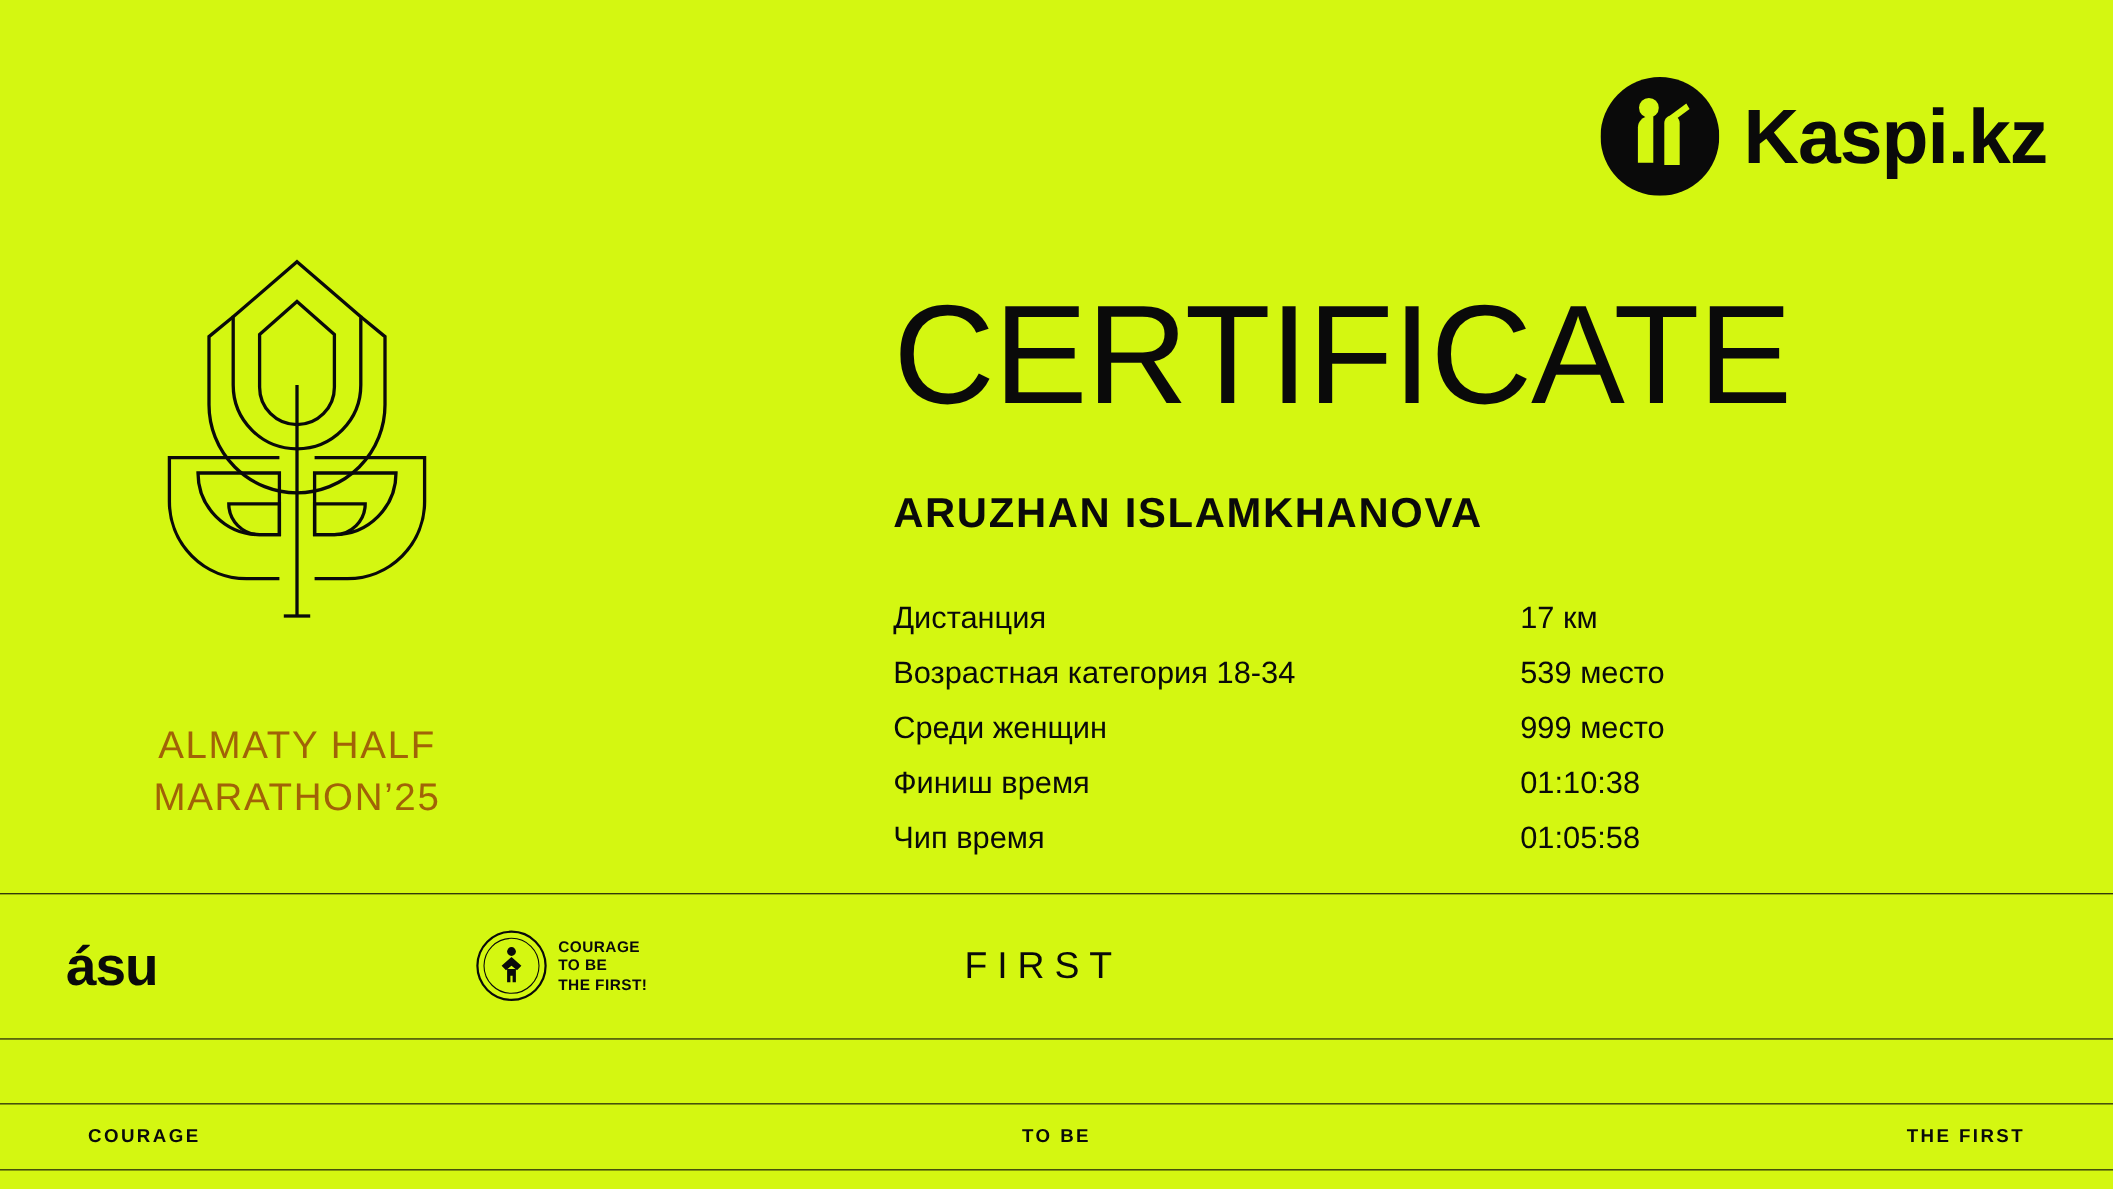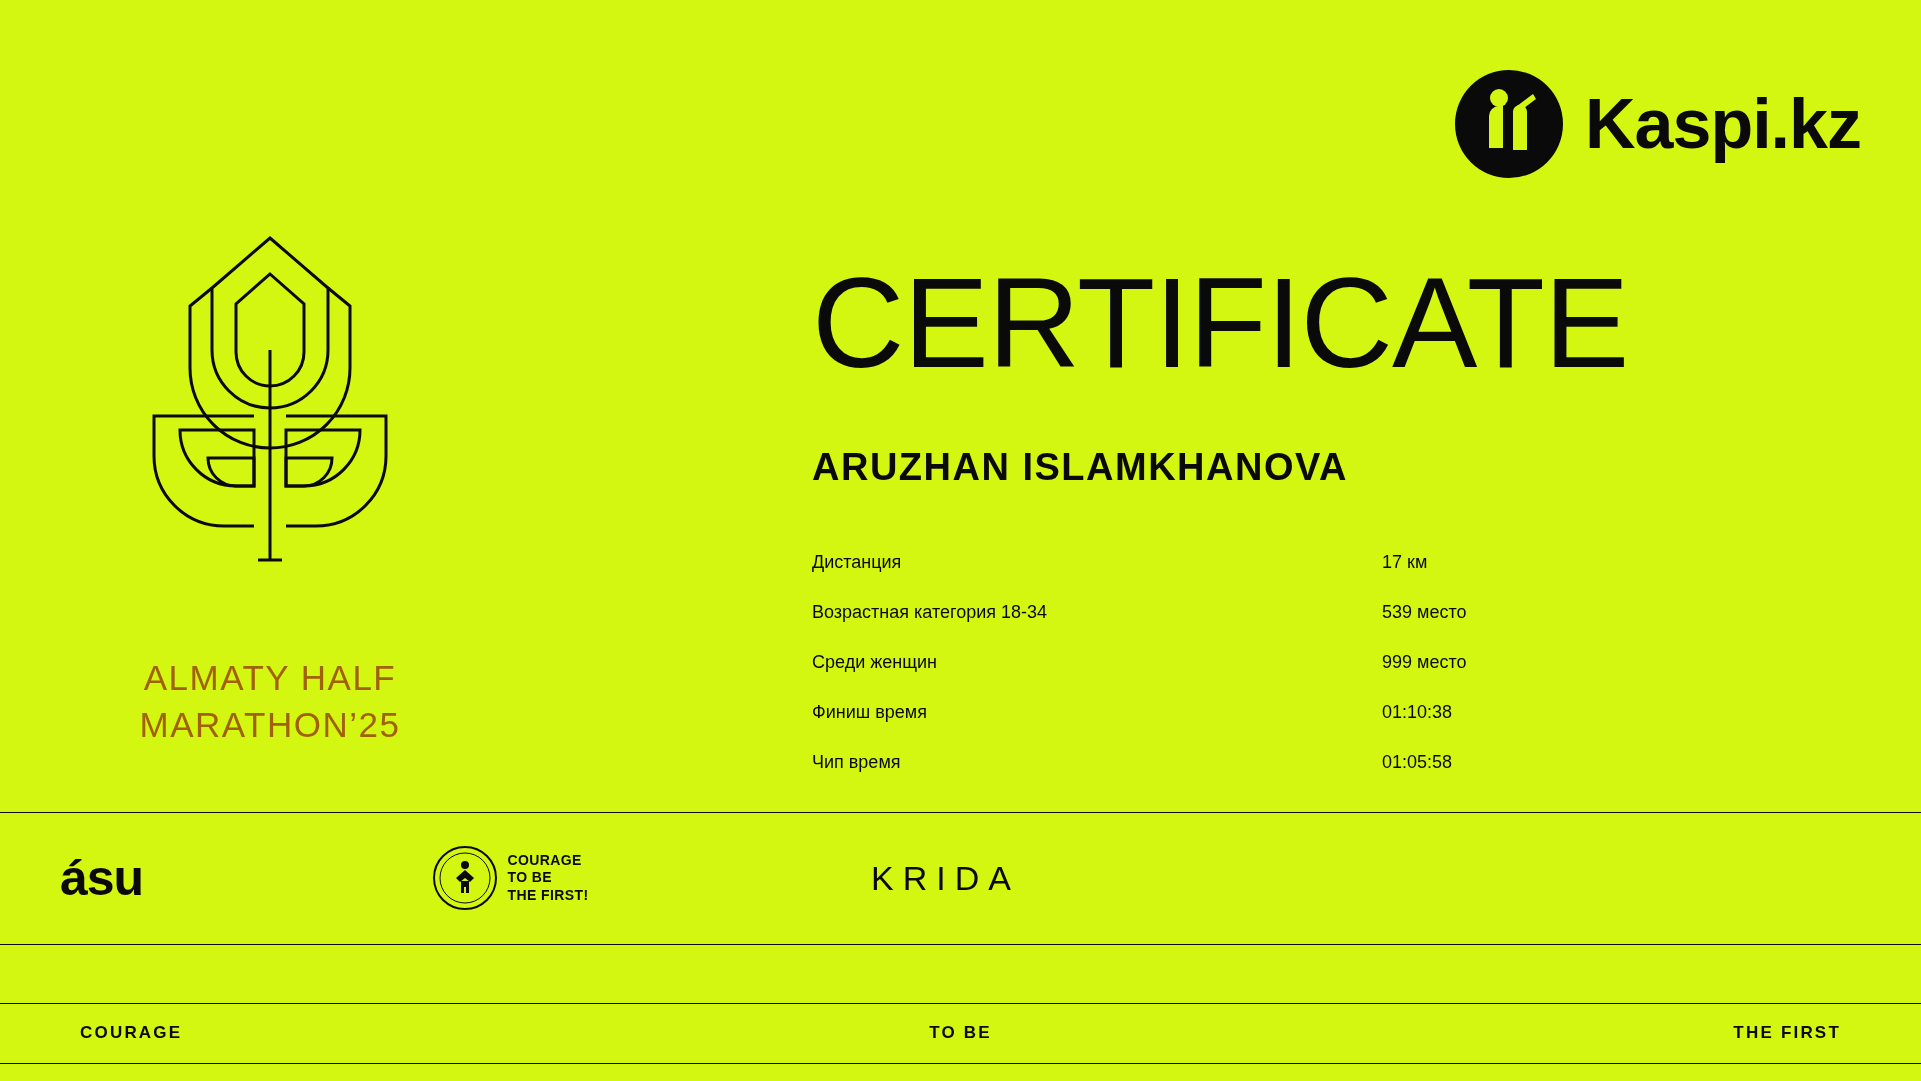--- a/index.html
+++ b/index.html
@@ -86,21 +86,21 @@
     font-size: 38px;
     font-weight: bold;
     letter-spacing: 1.5px;
     color: #0a0a0a;
   }
   .results {
     margin-top: 48px;
   }
   .result-row {
     display: flex;
-    font-size: 18px;
+    font-size: 28px;
     line-height: 50px;
     color: #0a0a0a;
   }
   .result-label { width: 570px; }
   .result-value { flex: 1; }
 
   
   .rule {
     position: absolute;
     left: 0;
@@ -279,21 +279,21 @@
           <path d="M29 36 h8 v12 h-3 v-6 h-2 v6 h-3 z" fill="#0a0a0a"></path>
         </svg>
       </span>
       <span class="courage-text">COURAGE
 TO BE
 THE FIRST!</span>
     </div>
 
 
     <div class="sponsor sponsor-krida">
-      <span>KRIDA</span>
+      <span>FIRST</span>
     </div>
   </div>
 
   <div class="footer-slogan">
     <div class="slogan-left">COURAGE</div>
     <div class="slogan-center">TO BE</div>
     <div class="slogan-right">THE FIRST</div>
   </div>
 
 </div>

